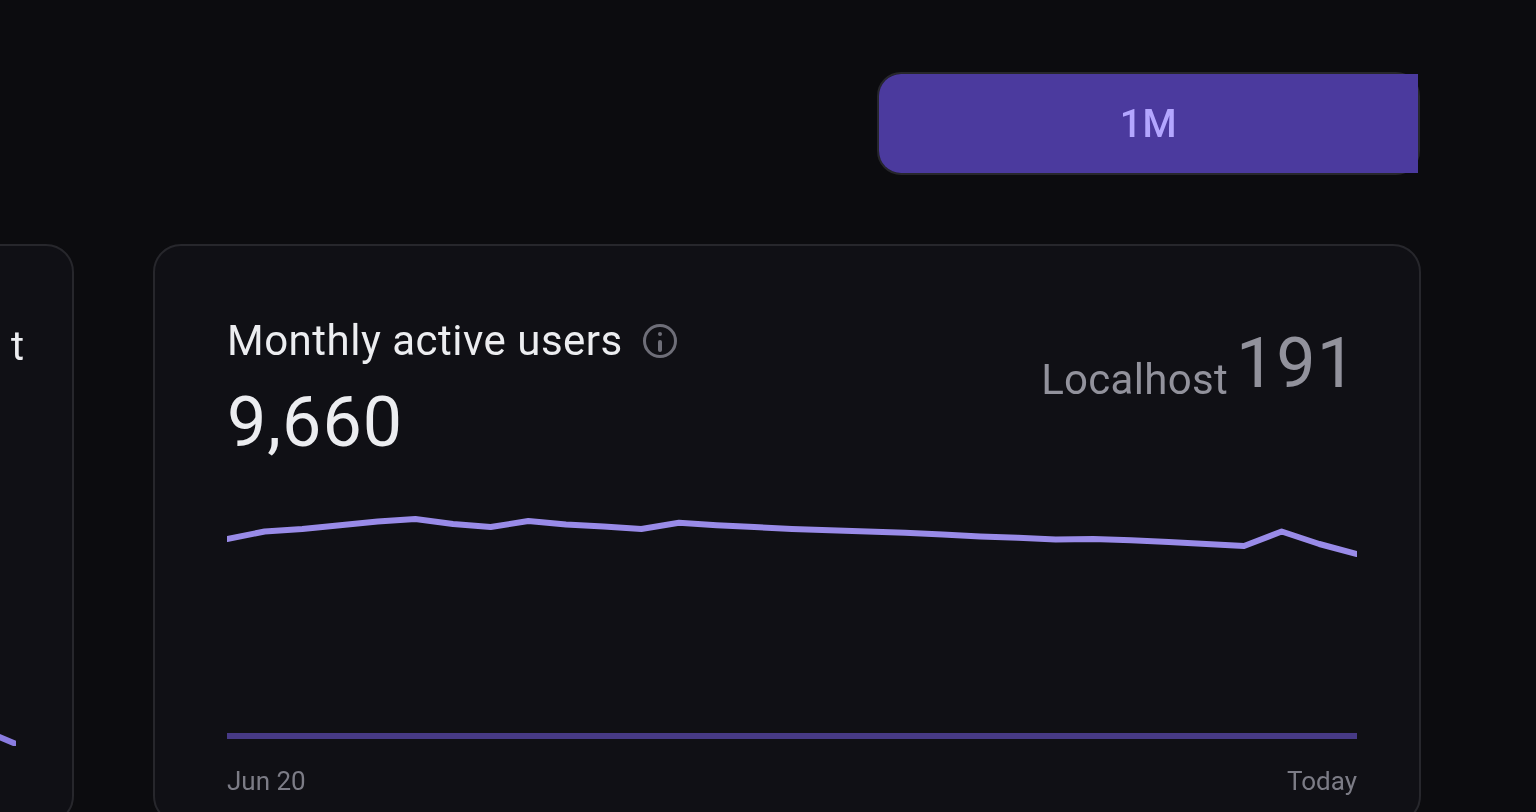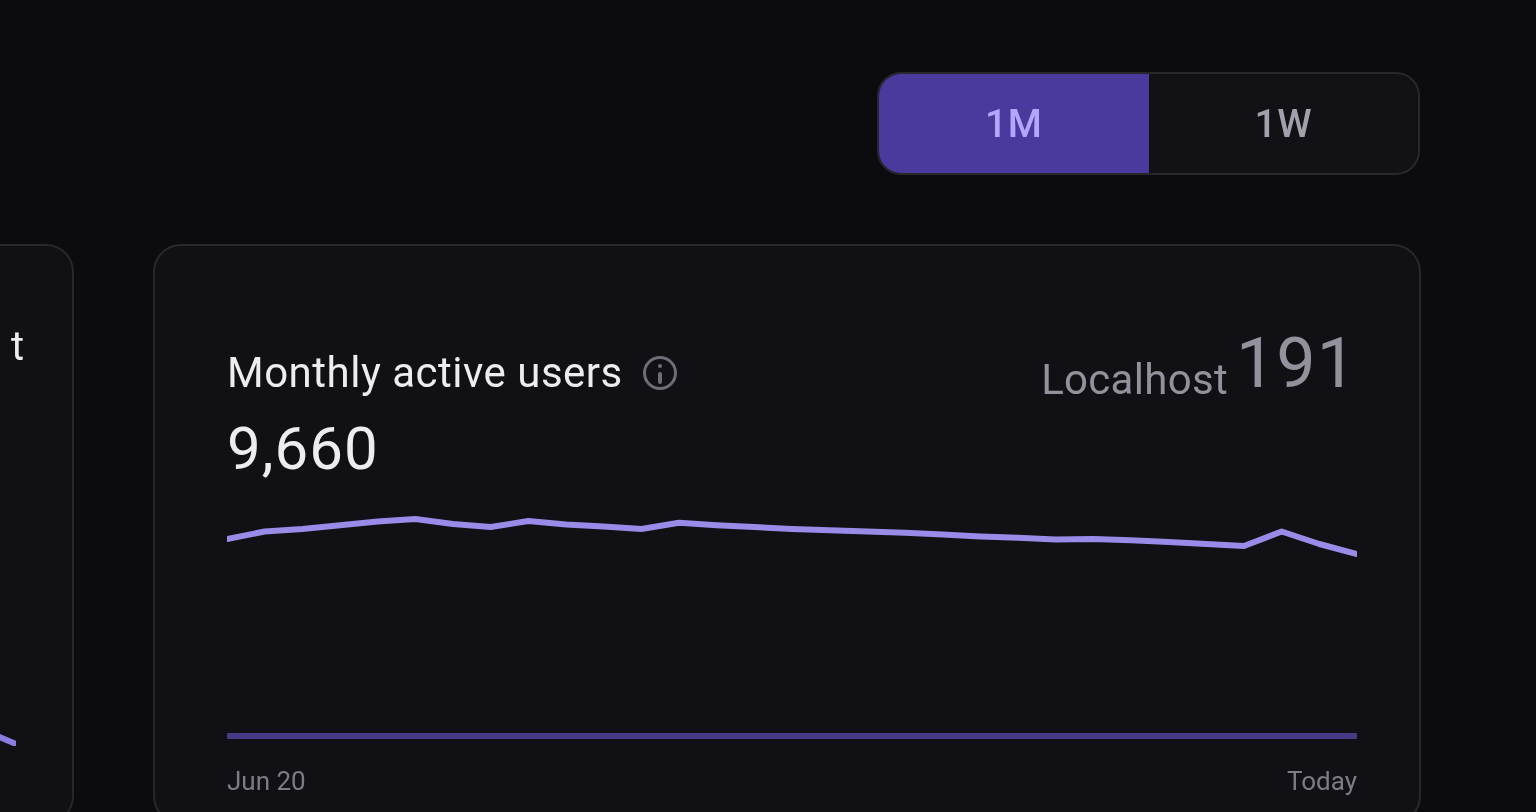--- a/index.html
+++ b/index.html
@@ -80,21 +80,21 @@
     border: 2px solid #27272c;
     background: #101015;
     border-radius: 28px;
     padding: 70px 62px 0 72px;
   }
   .header-row {
     display: flex;
     justify-content: space-between;
     align-items: flex-start;
   }
-  .title-block { display: flex; flex-direction: column; gap: 10px; margin-top: 32px; }
+  .title-block { display: flex; flex-direction: column; gap: 10px; }
   .title-line {
     display: flex;
     align-items: center;
     gap: 20px;
     font-size: 42px;
     font-weight: 400;
     color: #ecedf0;
     letter-spacing: 0.5px;
   }
   .info-icon {
@@ -118,21 +118,21 @@
   }
   .info-icon .stem {
     position: absolute;
     top: 13px;
     width: 4px;
     height: 12px;
     background: #6e6e78;
     border-radius: 2px;
   }
   .metric-value {
-    font-size: 60px;
+    font-size: 70px;
     font-weight: 400;
     color: #ecedf0;
     letter-spacing: 1px;
     margin-top: 6px;
   }
   .secondary-block {
     display: flex;
     align-items: flex-end;
     gap: 8px;
   }
@@ -168,21 +168,20 @@
     color: #7c7c86;
   }
 </style>
 </head>
 <body>
 
 <div class="canvas">
 
   <div class="time-selector">
     <div class="time-option active">1M</div>
-    <div class="time-option">1W</div>
   </div>
 
   <div class="card-left">
     <div class="snip">t</div>
     <svg class="mini-line" viewBox="0 0 74 120" preserveAspectRatio="none">
       <path d="M0,10 L12,45 L30,75 L55,110 L74,118" fill="none" stroke="#8a7ce0" stroke-width="6" stroke-linejoin="round" stroke-linecap="round"></path>
     </svg>
   </div>
 
   <div class="card-main">

